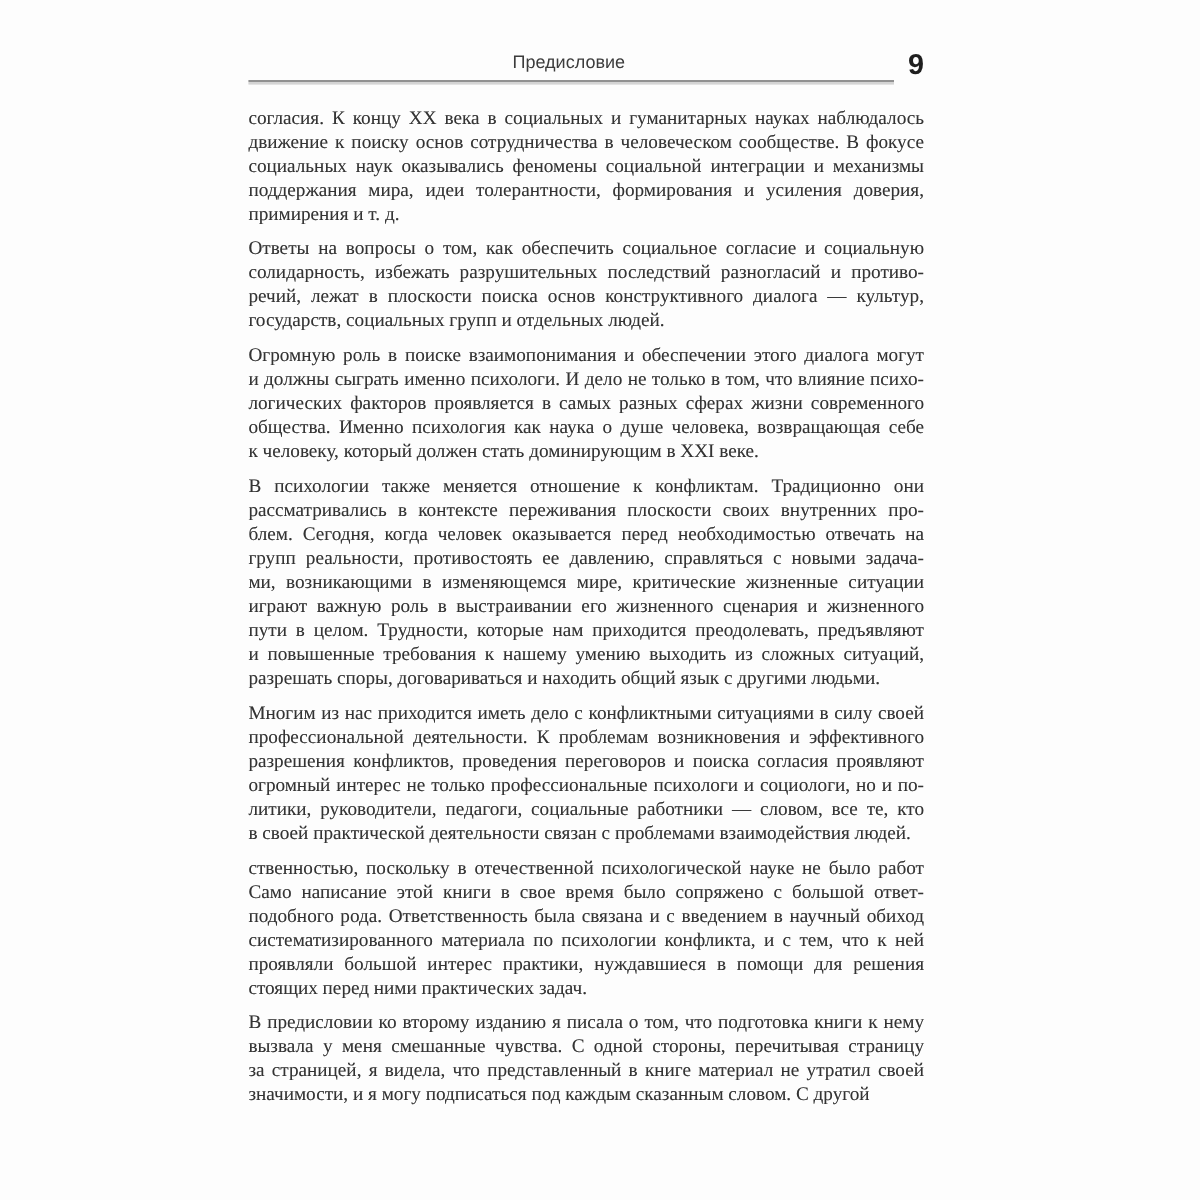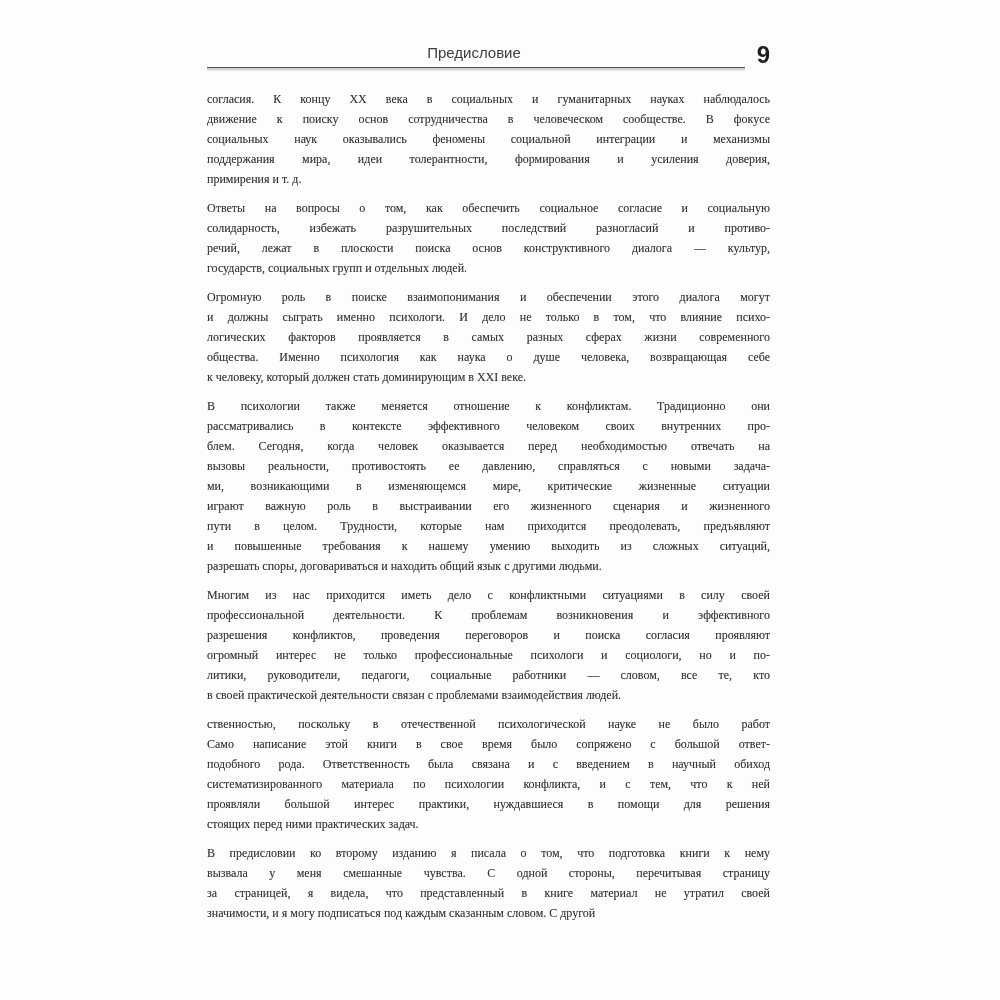--- a/index.html
+++ b/index.html
@@ -46,21 +46,21 @@
     font-size: 24px;
     line-height: 24px;
     color: #1e1e1e;
   }
   
   .body-text {
     position: absolute;
     left: 207px;
     top: 89px;
     width: 563px;
-    font-size: 12px;
+    font-size: 16px;
     line-height: 20px;
     color: #343434;
     text-shadow: 0 0 0.4px rgba(40,40,40,0.35);
   }
   .para {
     margin: 0 0 9px 0;
   }
   .line {
     text-align: justify;
     text-align-last: justify;
@@ -97,23 +97,23 @@
       </div>
       <div class="para">
         <div class="line">Огромную роль в поиске взаимопонимания и обеспечении этого диалога могут</div>
         <div class="line">и должны сыграть именно психологи. И дело не только в том, что влияние психо-</div>
         <div class="line">логических факторов проявляется в самых разных сферах жизни современного</div>
         <div class="line">общества. Именно психология как наука о душе человека, возвращающая себе</div>
         <div class="line last">к человеку, который должен стать доминирующим в XXI веке.</div>
       </div>
       <div class="para">
         <div class="line">В психологии также меняется отношение к конфликтам. Традиционно они</div>
-        <div class="line">рассматривались в контексте эффективного человеком своих внутренних про-</div>
+        <div class="line">рассматривались в контексте переживания плоскости своих внутренних про-</div>
         <div class="line">блем. Сегодня, когда человек оказывается перед необходимостью отвечать на</div>
-        <div class="line">вызовы реальности, противостоять ее давлению, справляться с новыми задача-</div>
+        <div class="line">групп реальности, противостоять ее давлению, справляться с новыми задача-</div>
         <div class="line">ми, возникающими в изменяющемся мире, критические жизненные ситуации</div>
         <div class="line">играют важную роль в выстраивании его жизненного сценария и жизненного</div>
         <div class="line">пути в целом. Трудности, которые нам приходится преодолевать, предъявляют</div>
         <div class="line">и повышенные требования к нашему умению выходить из сложных ситуаций,</div>
         <div class="line last">разрешать споры, договариваться и находить общий язык с другими людьми.</div>
       </div>
       <div class="para">
         <div class="line">Многим из нас приходится иметь дело с конфликтными ситуациями в силу своей</div>
         <div class="line">профессиональной деятельности. К проблемам возникновения и эффективного</div>
         <div class="line">разрешения конфликтов, проведения переговоров и поиска согласия проявляют</div>

